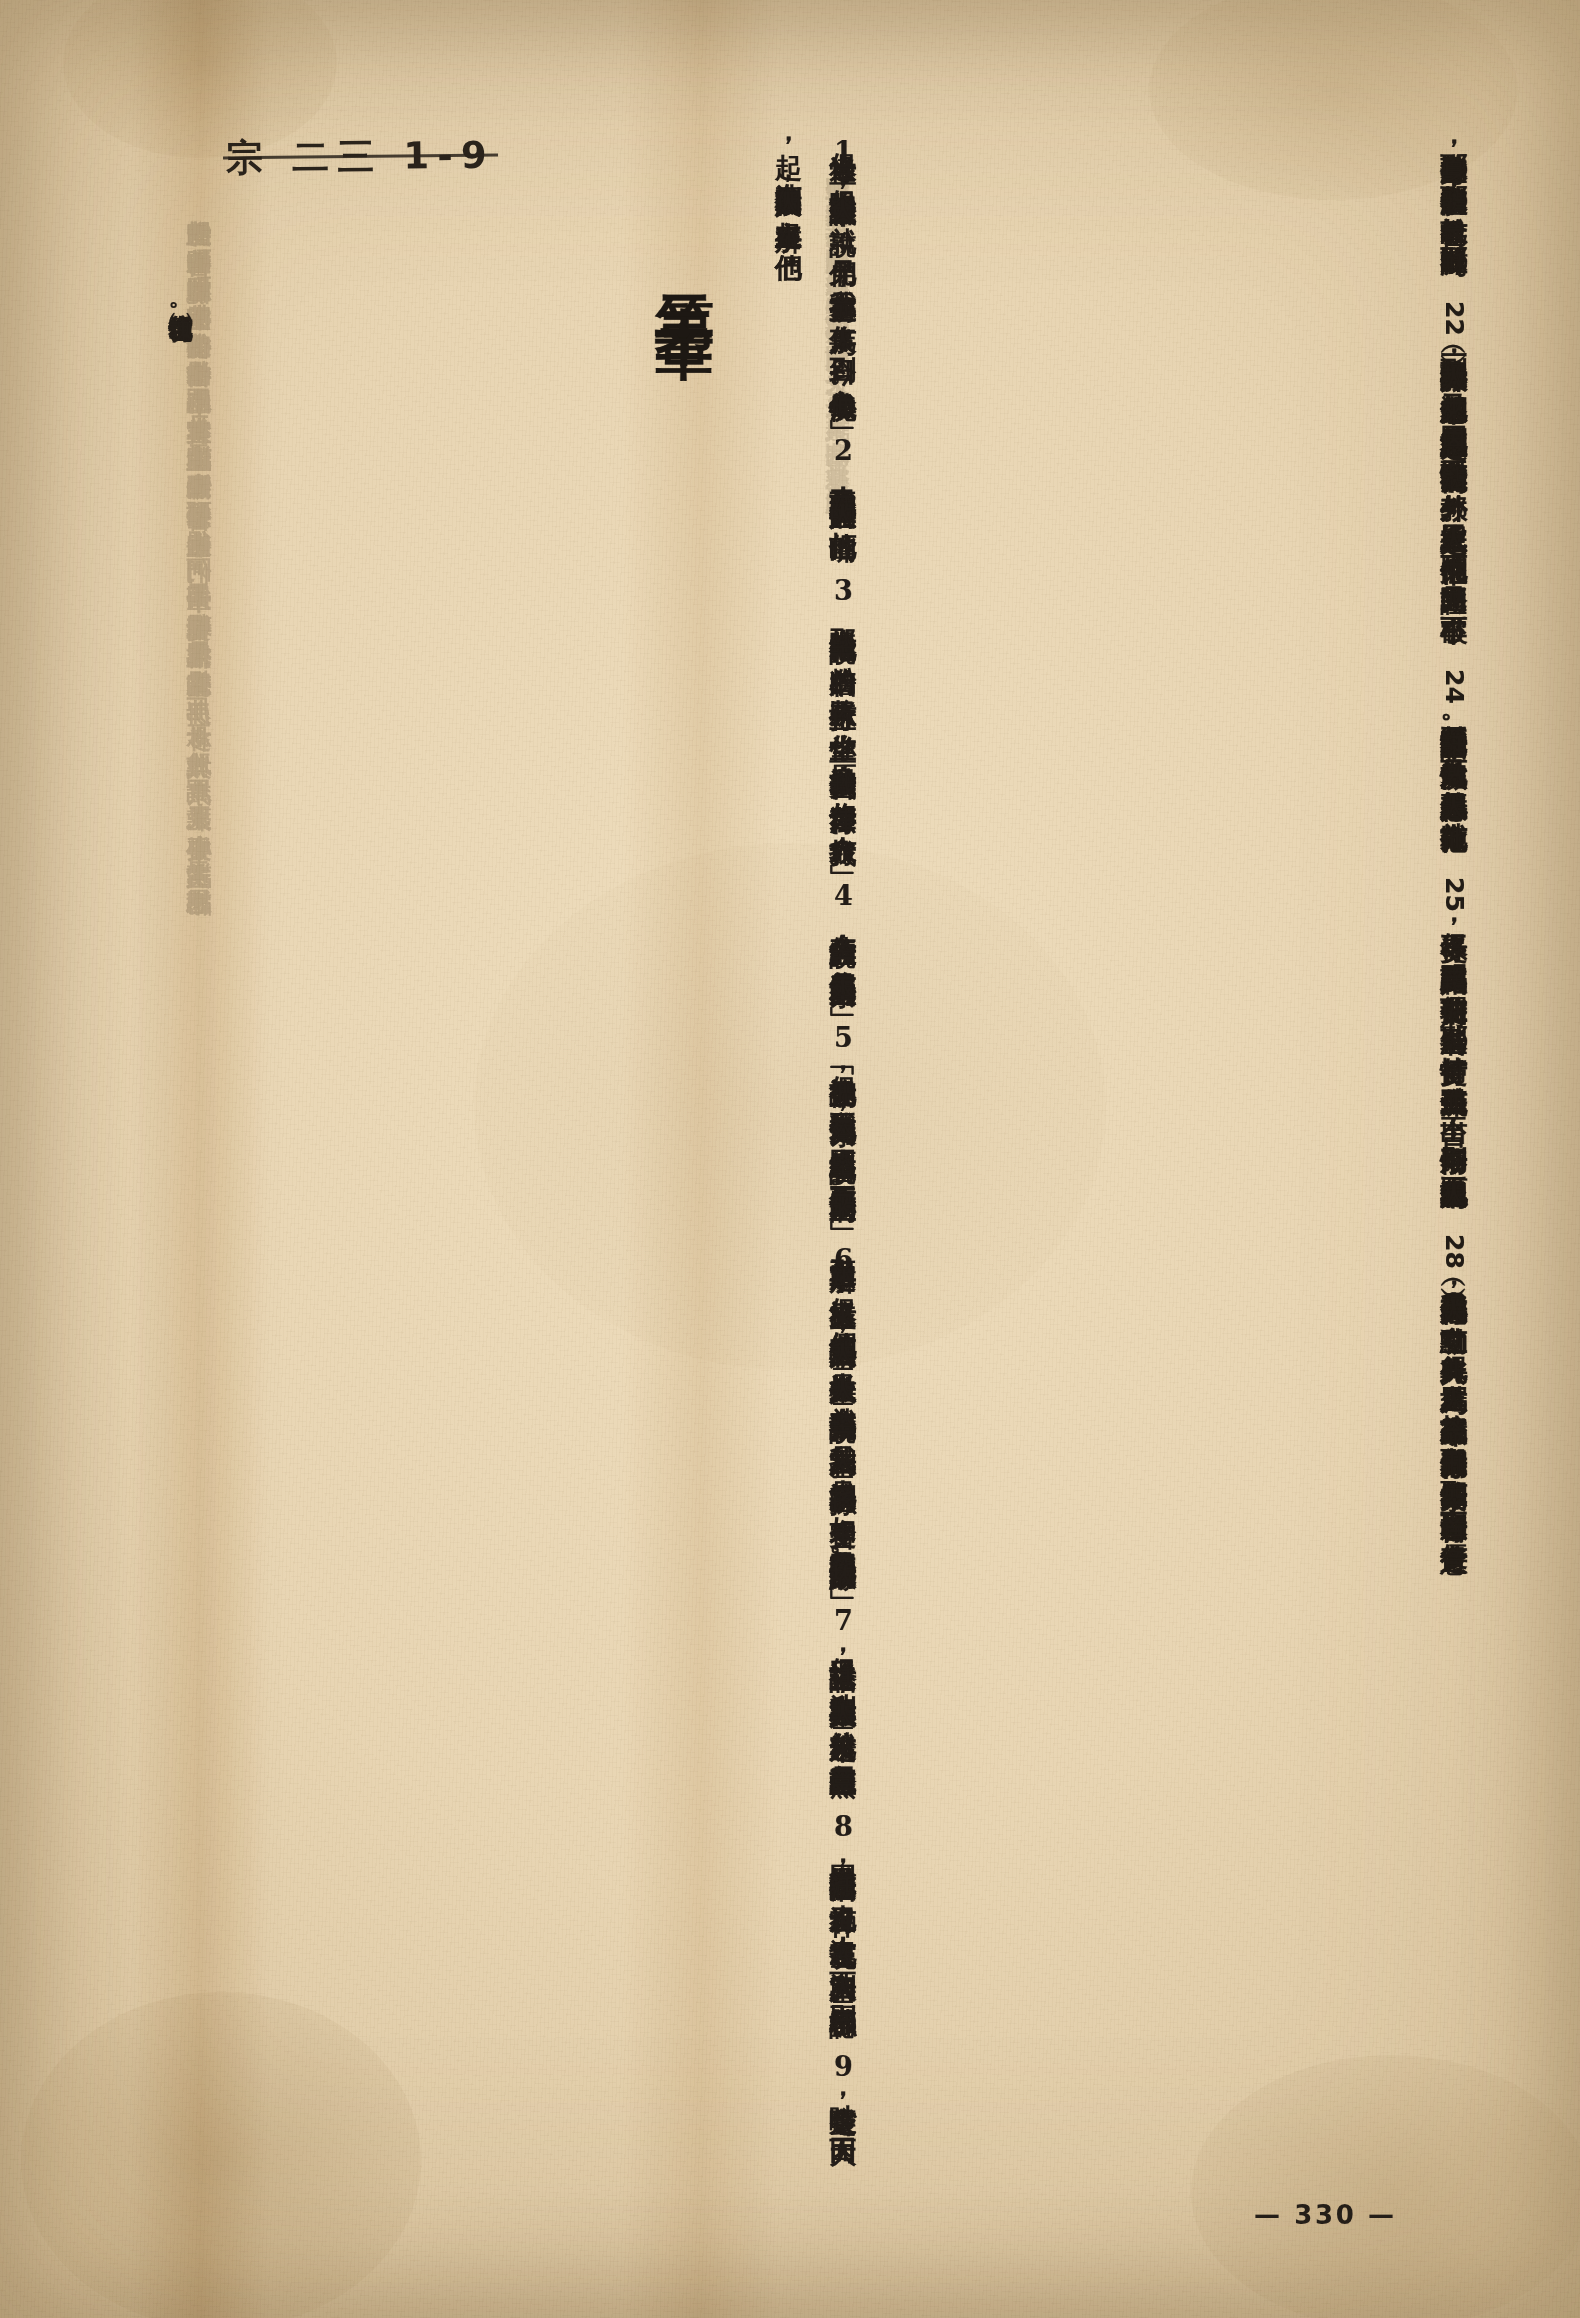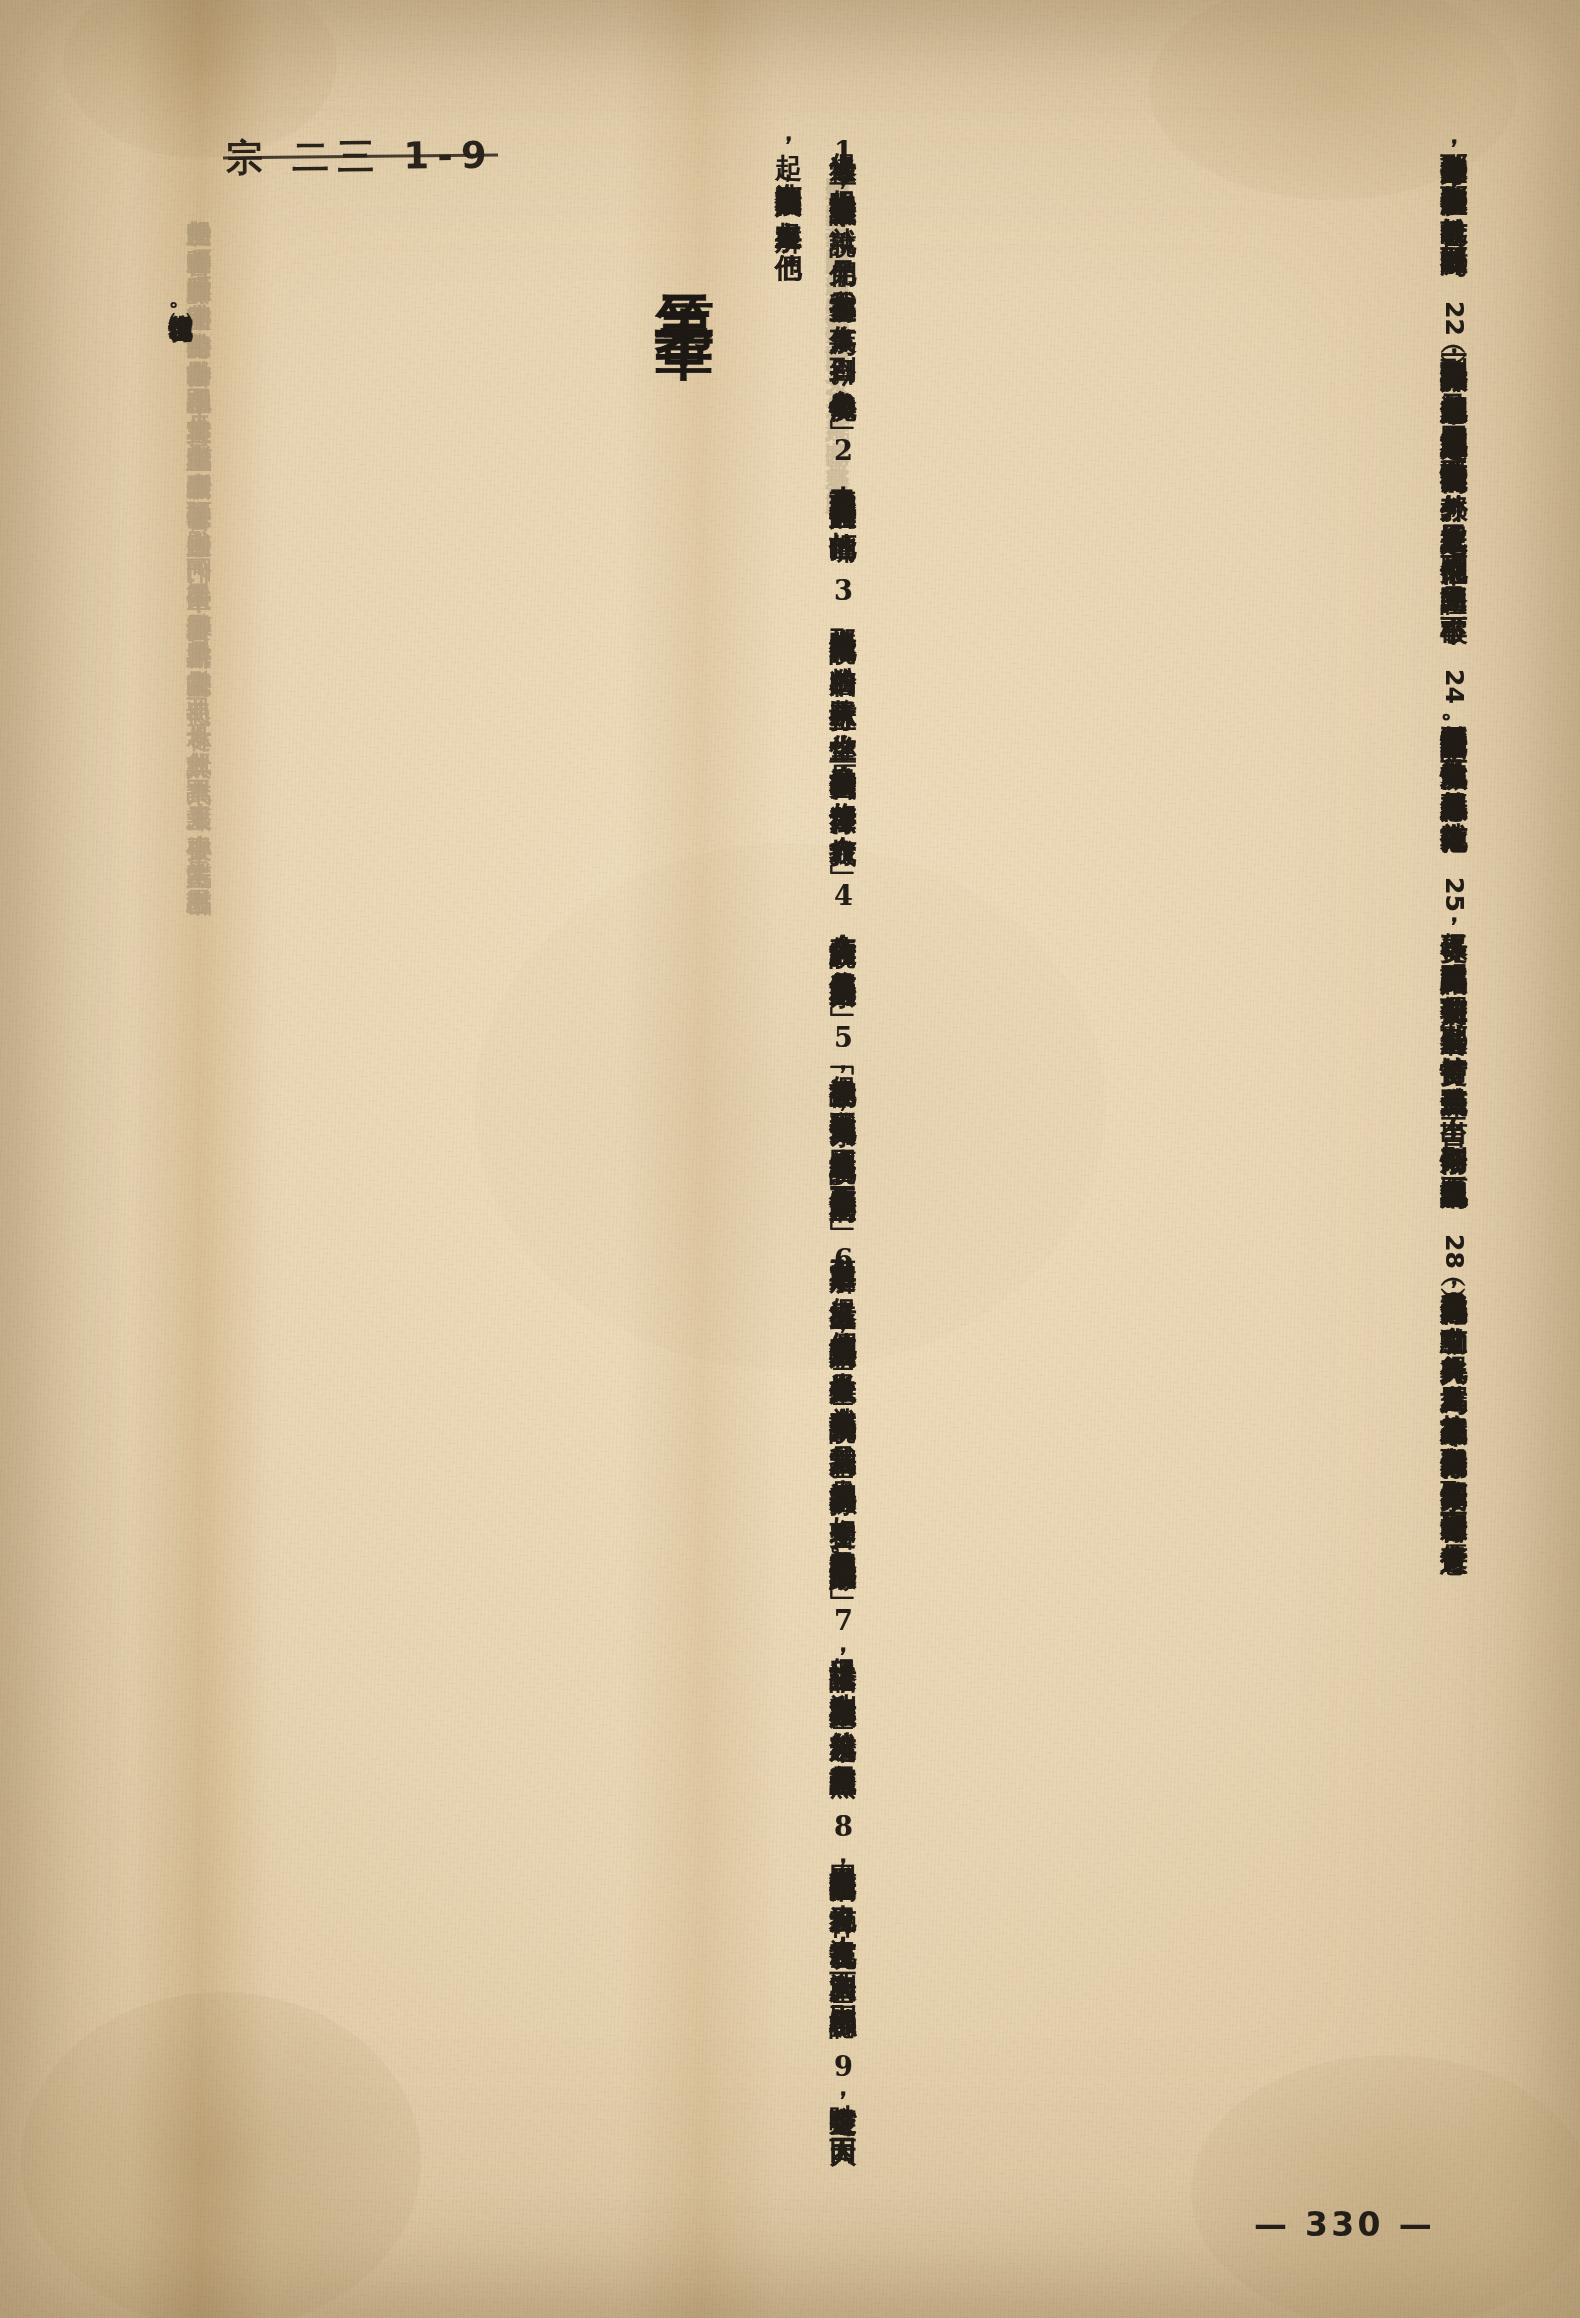--- a/index.html
+++ b/index.html
@@ -133,25 +133,25 @@
     line-height: 1.9;
     font-weight: 700;
     color: #241e18;
     letter-spacing: 0.02em;
     text-shadow: 0.3px 0 0 rgba(36,30,24,0.35);
   }
 
   
   #page-number {
     position: absolute;
-    bottom: 75px;
+    bottom: 89px;
     left: 1254px;
     writing-mode: horizontal-tb;
     font-family: "DejaVu Sans", "Liberation Sans", sans-serif;
-    font-size: 33px;
+    font-size: 26px;
     font-weight: 700;
     letter-spacing: 0.10em;
     color: #241e18;
     white-space: nowrap;
   }
 
   
   #showthrough {
     position: absolute;
     top: 200px;

